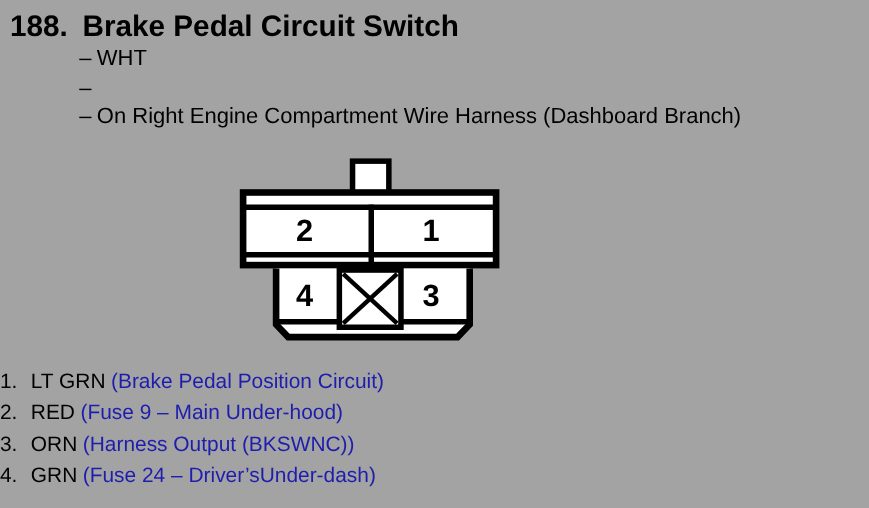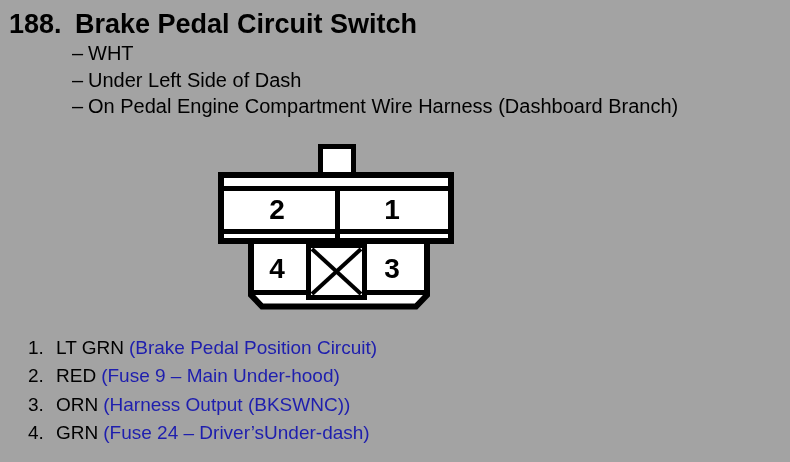--- a/index.html
+++ b/index.html
@@ -12,21 +12,21 @@
   .heading-num{position:absolute;left:9px;top:0;}
   .heading-title{position:absolute;left:75px;top:0;}
   .details{position:absolute;left:72px;top:40px;font-size:20px;line-height:26.5px;}
   .detail-row{display:flex;white-space:nowrap;}
   .dash{width:16px;flex:0 0 16px;}
   .connector-svg{position:absolute;left:0;top:0;width:790px;height:462px;}
   .connector-svg text{
     font-family:"Liberation Sans",sans-serif;font-weight:700;font-size:28px;
     text-anchor:middle;fill:#000;
   }
-  .legend{position:absolute;left:28px;top:334px;font-size:19px;line-height:28.4px;}
+  .legend{position:absolute;left:0;top:334px;font-size:19px;line-height:28.4px;}
   .legend-row{white-space:nowrap;}
   .lnum{display:inline-block;width:28px;}
   .circuit{color:#1e1eae;margin-left:5px;}
 </style>
 </head>
 <body>
 
 <div class="page">
 
   <div class="heading">
@@ -34,25 +34,24 @@
     <span class="heading-title">Brake Pedal Circuit Switch</span>
   </div>
 
   <div class="details">
     <div class="detail-row">
       <span class="dash">–</span>
       <span>WHT</span>
     </div>
     <div class="detail-row">
       <span class="dash">–</span>
-      <span>Under Left Side of Dash</span>
     </div>
     <div class="detail-row">
       <span class="dash">–</span>
-      <span>On Pedal Engine Compartment Wire Harness (Dashboard Branch)</span>
+      <span>On Right Engine Compartment Wire Harness (Dashboard Branch)</span>
     </div>
   </div>
 
   <svg class="connector-svg" viewBox="0 0 790 462" xmlns="http://www.w3.org/2000/svg">
 
     <rect x="320.5" y="146.5" width="33" height="30" fill="#ffffff" stroke="#000000" stroke-width="5"></rect>
 
     <rect x="221" y="175" width="230" height="66" fill="#ffffff" stroke="#000000" stroke-width="6"></rect>
     <line x1="221" y1="188.5" x2="451" y2="188.5" stroke="#000000" stroke-width="5"></line>
     <line x1="221" y1="231.5" x2="451" y2="231.5" stroke="#000000" stroke-width="5"></line>

